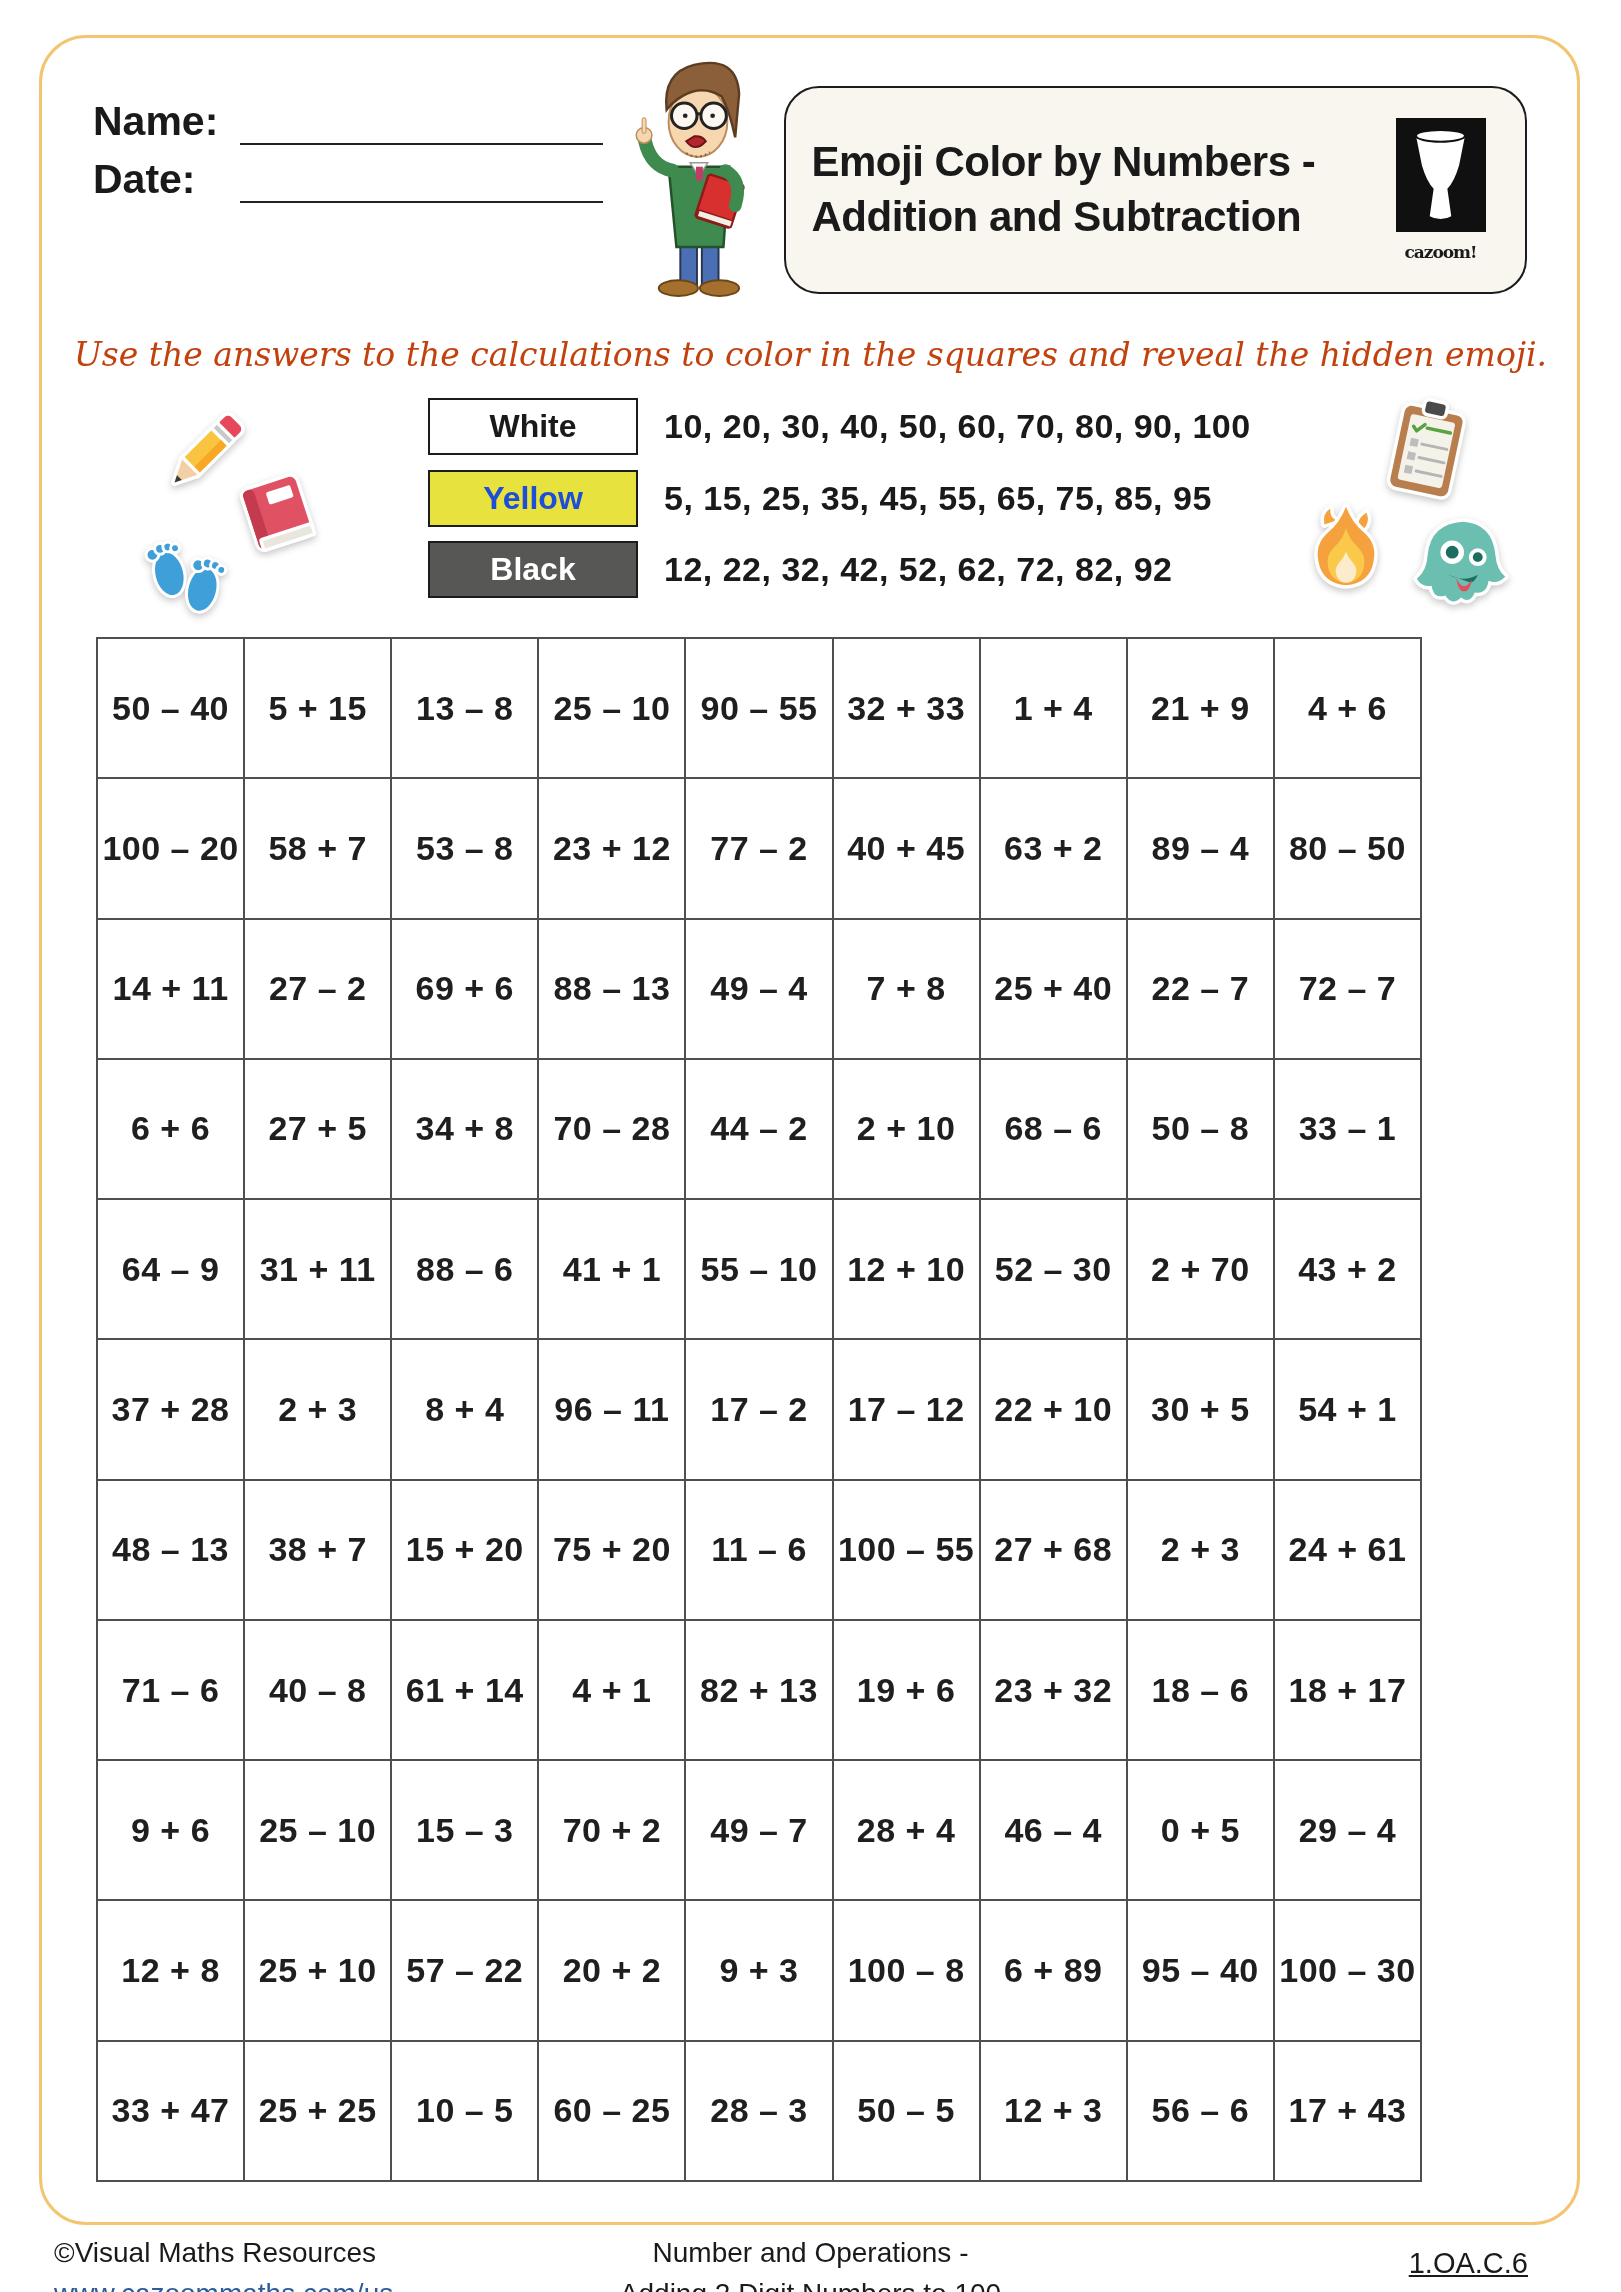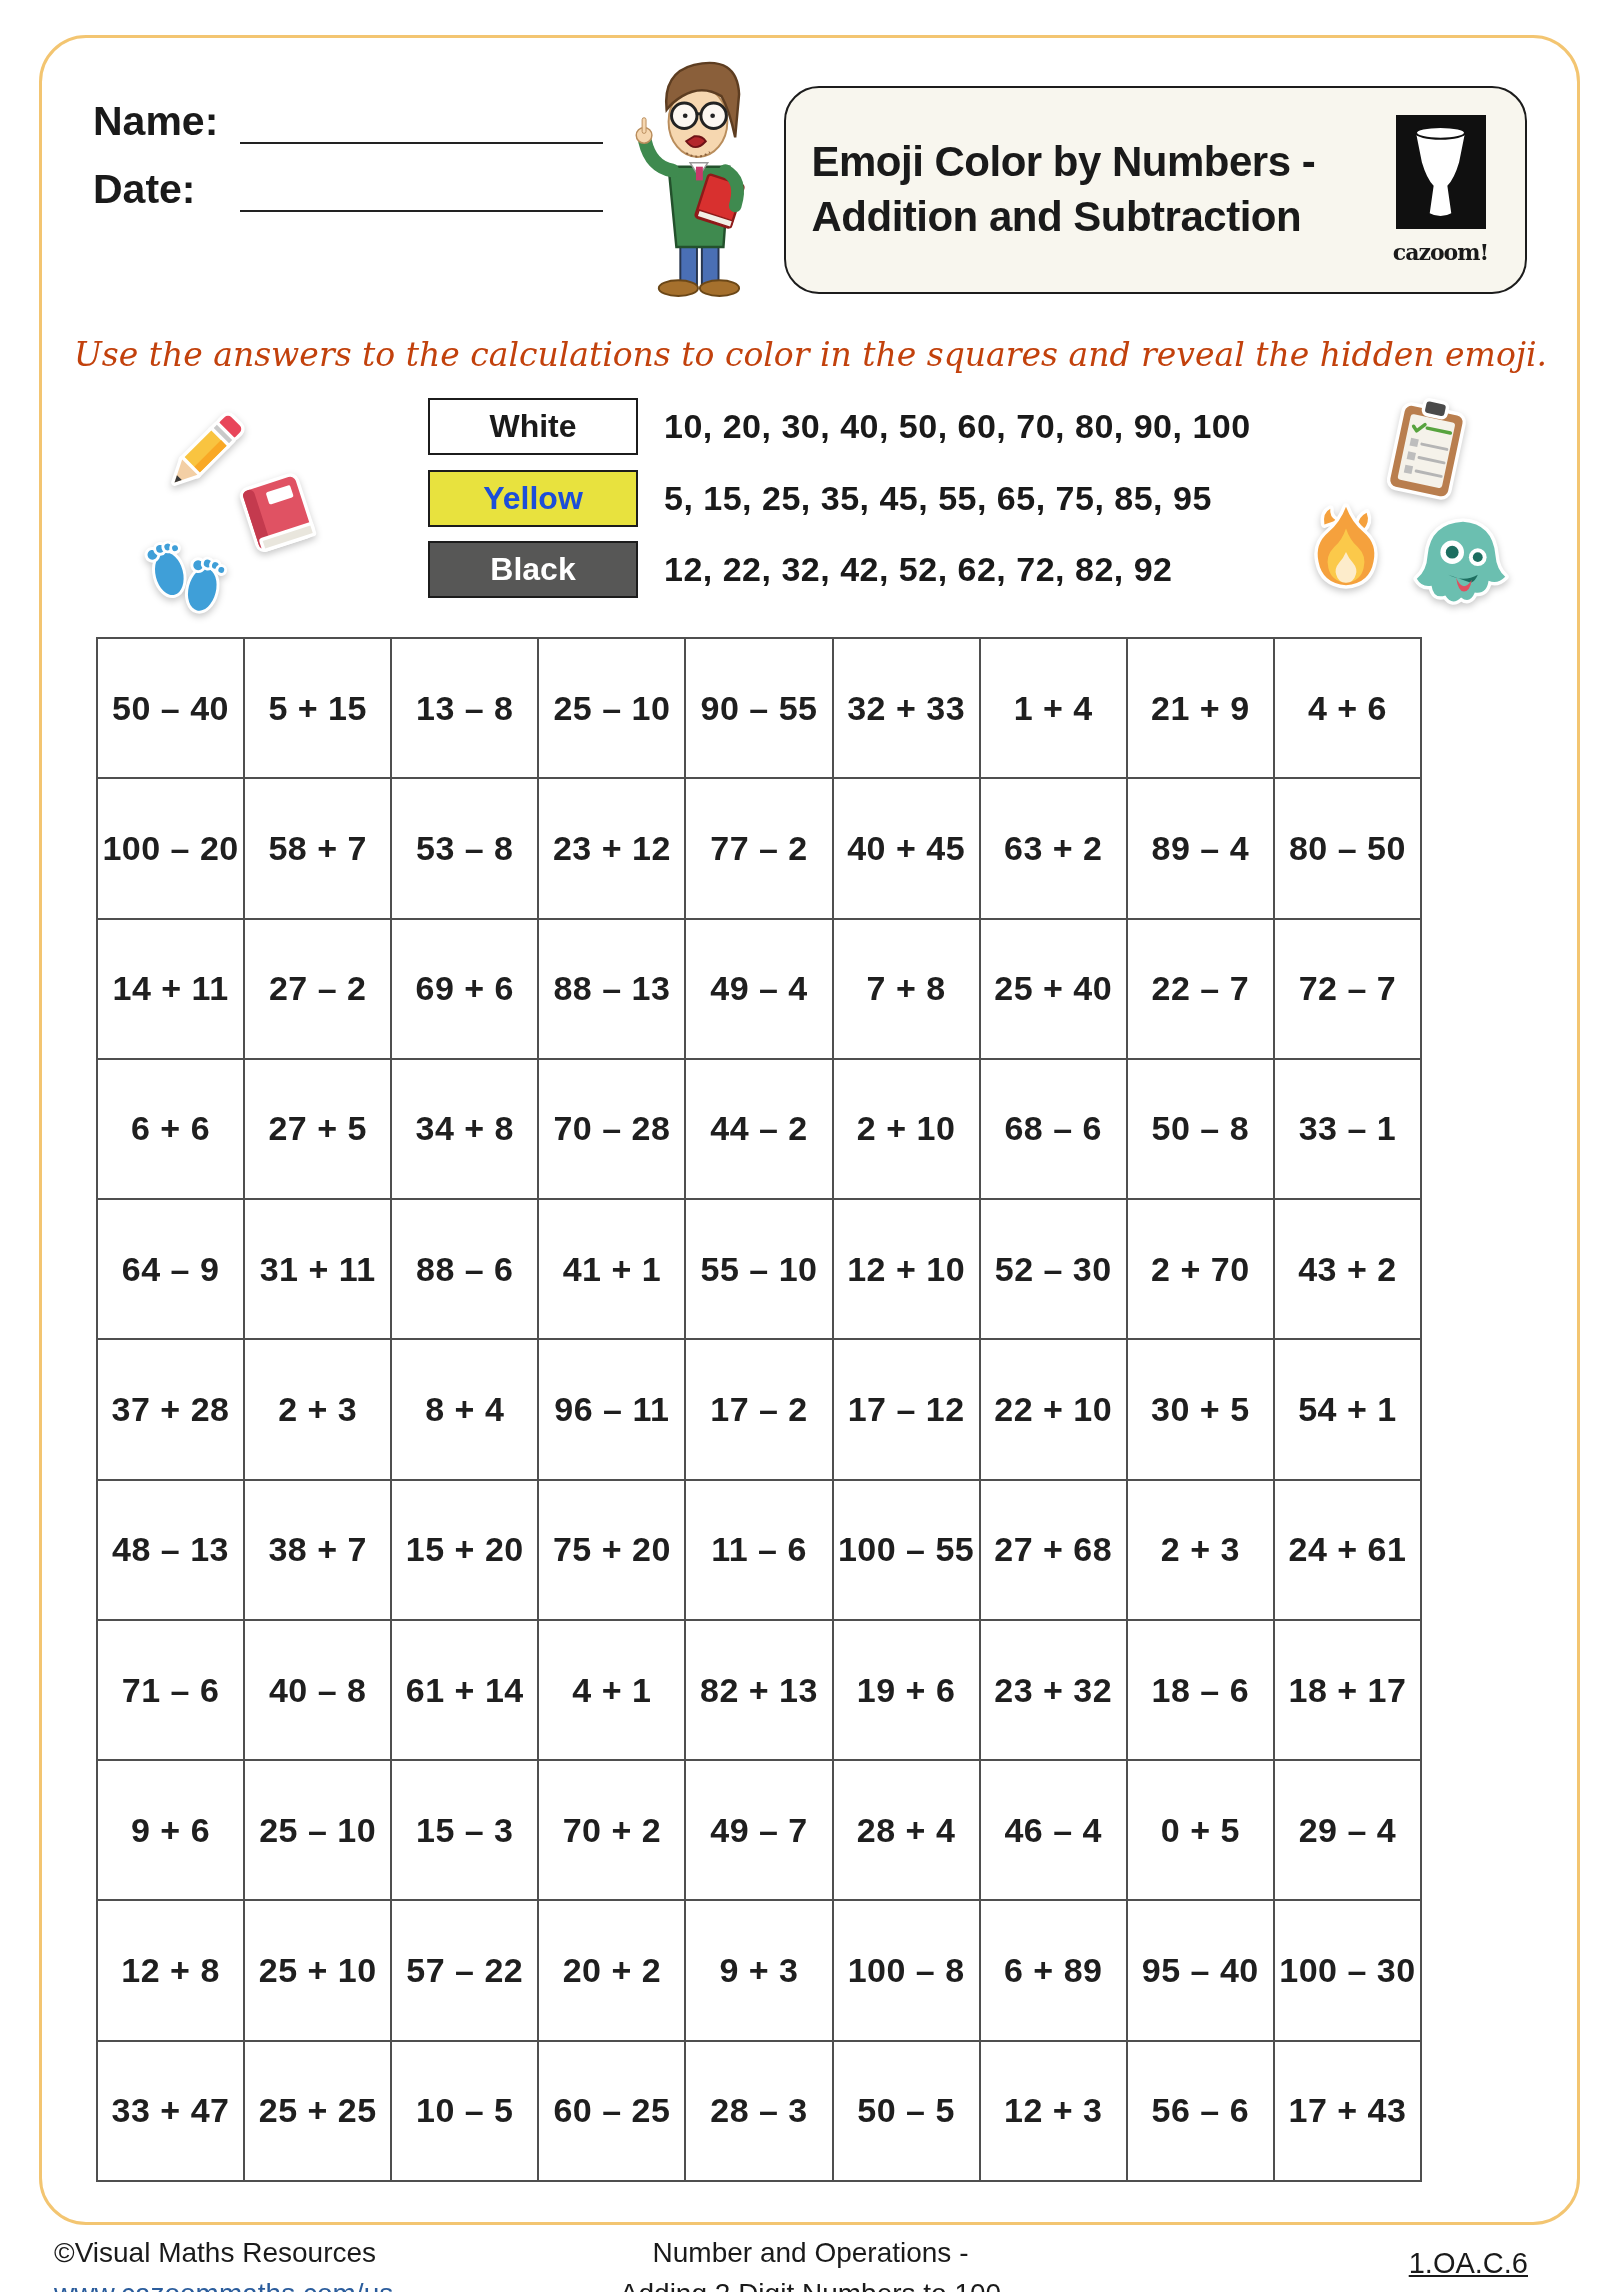--- a/index.html
+++ b/index.html
@@ -6,33 +6,33 @@
   body{
     width:1621px;height:2293px;position:relative;background:#ffffff;
     font-family:"Liberation Sans",sans-serif;color:#1a1a1a;overflow:hidden;
   }
   .page-border{
     position:absolute;left:39px;top:35px;width:1535px;height:2184px;
     border:3.9px solid #f3c571;border-radius:47px;background:#fff;
   }
   
   .name-date{position:absolute;left:93px;top:98px;}
-  .field-row{display:flex;align-items:center;margin-bottom:21px;}
+  .field-row{display:flex;align-items:flex-end;margin-bottom:11px;}
   .field-label{font-size:41px;font-weight:bold;width:137px;}
   .write-line{width:363px;border-bottom:2.9px solid #222;height:43px;margin-left:9.8px;}
   .teacher{position:absolute;left:600px;top:51px;}
   .title-box{
     position:absolute;left:784px;top:86px;width:743px;height:208px;
     background:#f8f6ee;border:2.9px solid #1c1c1c;border-radius:35px;
     display:flex;align-items:center;padding:0 25.5px;box-sizing:border-box;gap:35px;
   }
   .title-text{flex:1;font-size:42px;font-weight:bold;line-height:1.3;letter-spacing:-0.5px;}
   .logo{width:118px;text-align:center;}
   .logo-box{width:90px;height:114px;background:#101010;margin:0 auto;display:flex;align-items:center;justify-content:center;}
-  .logo-text{font-family:"DejaVu Serif",serif;font-weight:bold;font-size:22px;letter-spacing:-1px;margin-top:10px;}
+  .logo-text{font-family:"DejaVu Serif",serif;font-weight:bold;font-size:17px;letter-spacing:-1px;margin-top:10px;}
   
   .instruction{
     position:absolute;left:0;top:335px;width:100%;text-align:center;
     font-family:"DejaVu Serif",serif;font-style:italic;font-size:33px;color:#c2410c;
   }
   
   .color-key{position:absolute;left:428px;top:398px;}
   .key-row{display:flex;align-items:center;height:57px;margin-bottom:14.7px;}
   .key-swatch{
     width:210px;height:57px;border:2.9px solid #1c1c1c;box-sizing:border-box;

